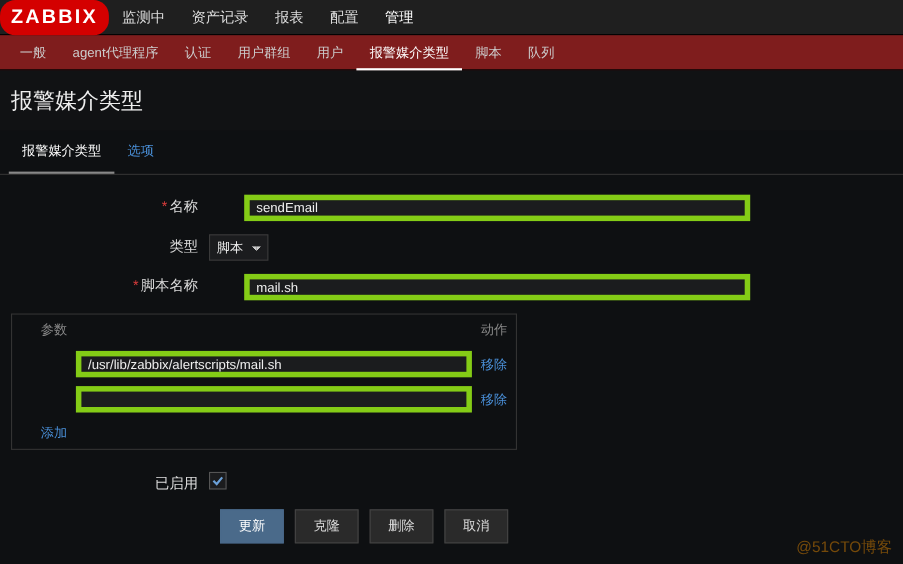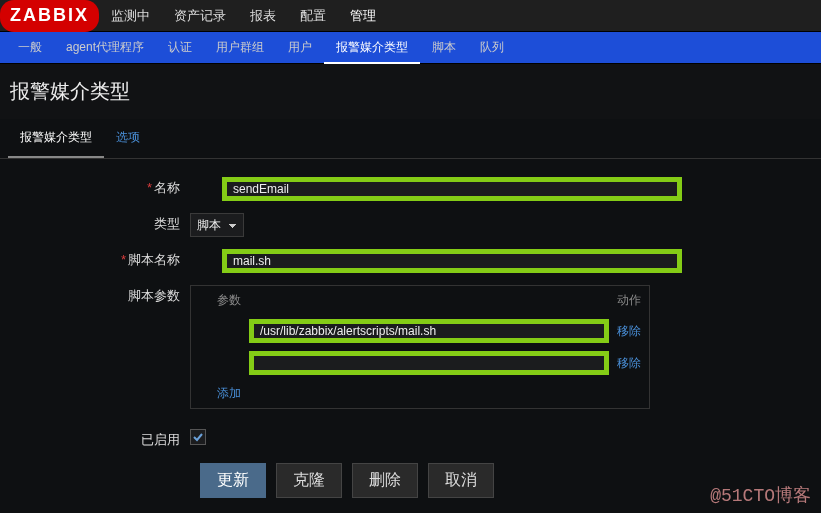--- a/index.html
+++ b/index.html
@@ -1,21 +1,21 @@
 <!DOCTYPE html>
 <html><head>
 <meta charset="utf-8">
 <style>
 * { box-sizing: border-box; margin: 0; padding: 0; }
 body { font-family: Arial, "Microsoft YaHei", sans-serif; font-size: 12px; background: #0e1012; color: #ccc; width: 821px; height: 513px; overflow: hidden; position: relative; }
 .topbar { background: #1f1f1f; height: 32px; display: flex; align-items: center; border-bottom: 1px solid #000; }
 .logo { background: #d40000; color: #fff; font-weight: bold; font-size: 18px; letter-spacing: 2px; padding: 5px 10px; height: 32px; display: flex; align-items: center; border-radius: 14px; }
 .topbar .nav-item { padding: 0 12px; color: #ddd; cursor: pointer; font-size: 13px; height: 32px; display: flex; align-items: center; }
 .topbar .nav-item.active { color: #ffffff; }
-.subbar { background: #1d4ed8; height: 32px; display: flex; align-items: center; border-bottom: 1px solid #000; padding-left: 6px; }
+.subbar { background: #7f1d1d; height: 32px; display: flex; align-items: flex-start; border-bottom: 1px solid #000; padding-left: 6px; }
 .subbar .sub-item { padding: 0 12px; color: #ccc; cursor: pointer; font-size: 12px; height: 32px; display: flex; align-items: center; }
 .subbar .sub-item.active { color: #fff; border-bottom: 2px solid #fff; height: 32px; padding-top: 2px; }
 .page-title { background: #111214; padding: 14px 10px; font-size: 20px; color: #eee; }
 .tabs { display: flex; border-bottom: 1px solid #333; padding-left: 8px; background: #0e1012; }
 .tabs .tab { padding: 10px 12px; cursor: pointer; font-size: 12px; color: #ccc; }
 .tabs .tab.active { color: #fff; border-bottom: 2px solid #888; }
 .tabs .tab.link { color: #4a90d9; }
 .form-area { padding: 18px 10px 10px 10px; }
 .form-row { display: flex; align-items: flex-start; margin-bottom: 12px; }
 .form-label { width: 180px; text-align: right; padding-right: 10px; color: #ddd; font-size: 13px; line-height: 22px; }
@@ -26,23 +26,23 @@
 .params-box { border: 1px solid #333; width: 460px; padding-left: 18px; }
 .params-head { display: flex; padding: 6px 8px; color: #888; }
 .params-head .col1 { flex: 1; }
 .param-row { display: flex; align-items: center; padding: 4px 8px; gap: 8px; }
 .param-row input { flex: 1; }
 .param-row .remove { color: #4a90d9; cursor: pointer; font-size: 12px; }
 .add-link { color: #4a90d9; cursor: pointer; padding: 6px 8px; display: inline-block; }
 .checkbox { width: 16px; height: 16px; border: 1px solid #555; background: #1b1c1e; display: inline-flex; align-items: center; justify-content: center; cursor: pointer; }
 .checkbox svg { width: 12px; height: 12px; }
 .btn-row { display: flex; gap: 10px; margin-left: 190px; margin-top: 8px; }
-.btn { padding: 6px 16px; font-size: 16px; cursor: pointer; border: 1px solid #444; background: #2a2a2a; color: #ddd; }
+.btn { padding: 6px 16px; font-size: 12px; cursor: pointer; border: 1px solid #444; background: #2a2a2a; color: #ddd; }
 .btn.primary { background: #4a6a8a; border-color: #4a6a8a; color: #fff; }
-.watermark { position: absolute; right: 10px; bottom: 6px; color: #fca5a5; font-size: 18px; opacity: .7; font-family: Liberation Mono, monospace; }
+.watermark { position: absolute; right: 10px; bottom: 6px; color: #a16207; font-size: 14px; opacity: .7; }
 </style>
 </head>
 <body>
 
 <div class="topbar">
   <div class="logo">ZABBIX</div>
   <div class="nav-item">监测中</div>
   <div class="nav-item">资产记录</div>
   <div class="nav-item">报表</div>
   <div class="nav-item">配置</div>
@@ -82,21 +82,20 @@
       </select>
     </div>
   </div>
 
   <div class="form-row">
     <div class="form-label"><span class="req">*</span><span>脚本名称</span></div>
     <div class="form-input"><input type="text" value="mail.sh" style=""></div>
   </div>
 
   <div class="form-row">
-    <div class="form-label">脚本参数</div>
     <div class="params-box">
       <div class="params-head">
         <div class="col1">参数</div>
         <div>动作</div>
       </div>
       <div class="param-row">
         <input type="text" value="/usr/lib/zabbix/alertscripts/mail.sh" style="">
         <span class="remove">移除</span>
       </div>
       <div class="param-row">

